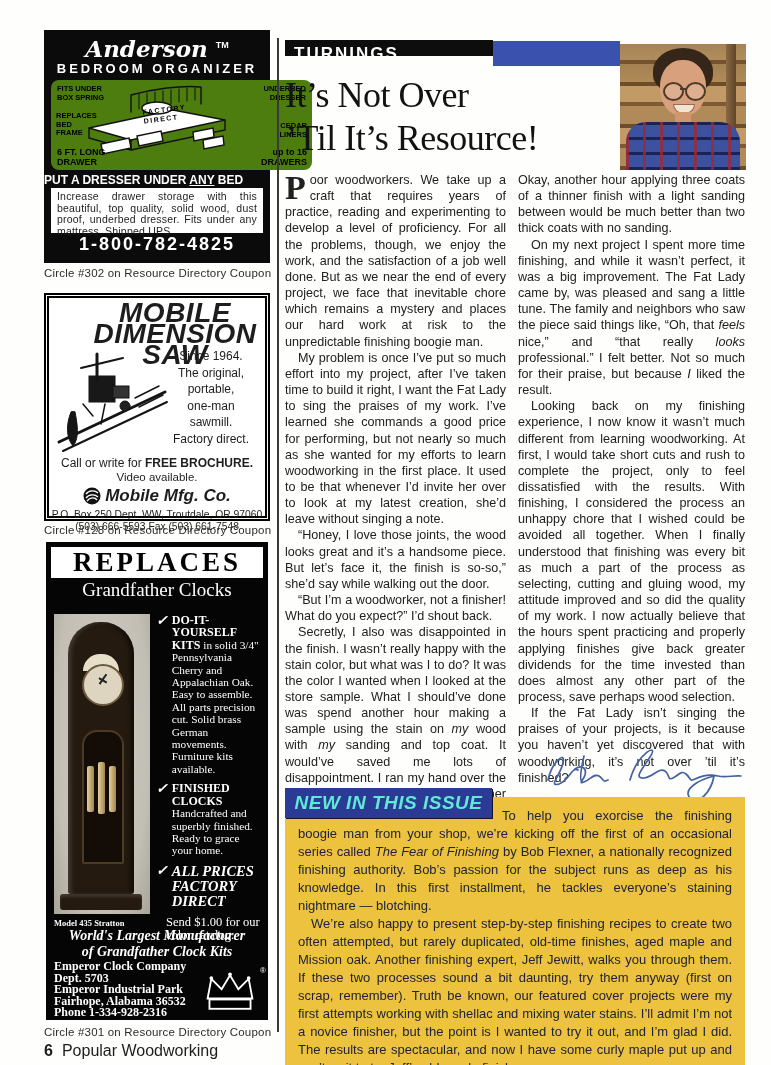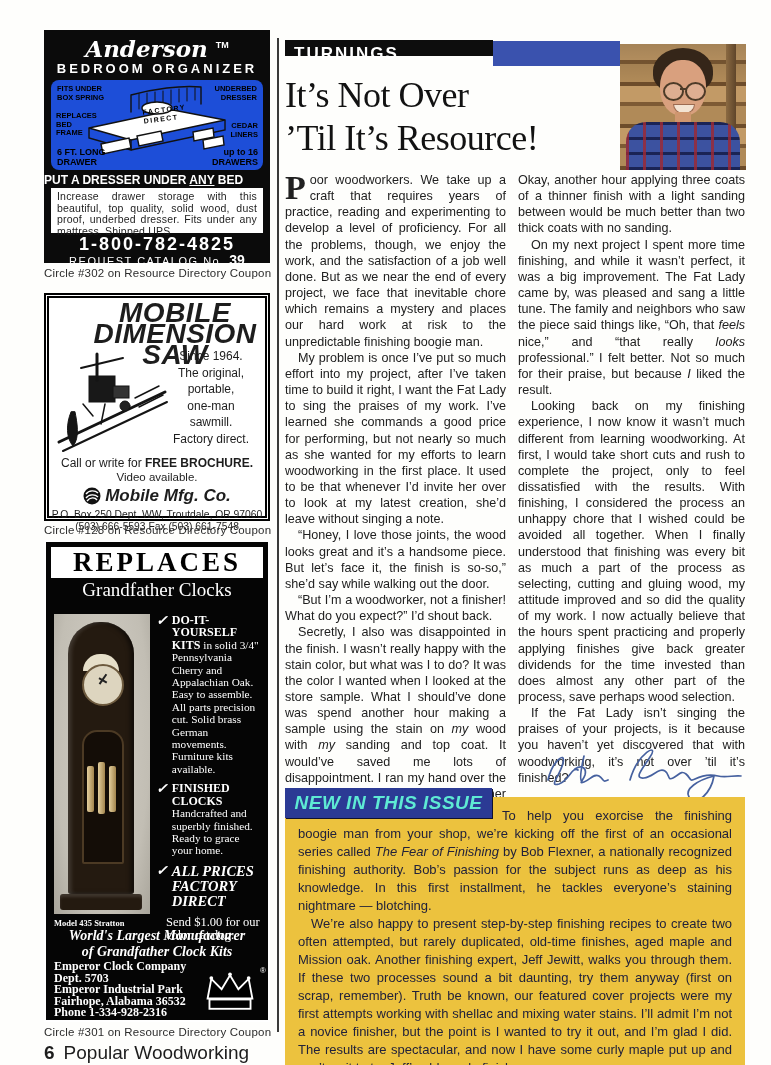--- a/index.html
+++ b/index.html
@@ -9,21 +9,21 @@
 
   
   .circle-cap{position:absolute;left:44px;width:230px;font-size:11.5px;color:#2c2c2c;letter-spacing:.2px;}
 
   
   .anderson{position:absolute;left:44px;top:30px;width:226px;height:233px;background:#0b0b0b;}
   .a-script{margin-top:3px;text-align:center;color:#fff;font-family:"DejaVu Serif",serif;
             font-style:italic;font-weight:bold;font-size:23px;line-height:24px;}
   .a-script sup{font-size:9px;font-style:normal;font-family:"Liberation Sans",sans-serif;}
   .a-sub{text-align:center;color:#fff;font-weight:bold;font-size:13px;letter-spacing:3px;line-height:15px;}
-  .a-illus{position:absolute;left:7px;top:50px;width:212px;height:90px;background:#1d4ed8;border-radius:8px;}
+  .a-illus{position:absolute;left:7px;top:50px;width:251px;height:90px;background:#4d7c0f;border-radius:8px;padding-left:10px;}
   .a-illus svg{position:absolute;left:0;top:0;}
   .a-lbl{position:absolute;font-size:7.5px;font-weight:bold;line-height:8.5px;white-space:pre-line;color:#000;}
   .a-lbl.big{font-size:9px;line-height:10px;}
   .a-lbl.fact{letter-spacing:1.5px;transform:rotate(-7deg);font-size:7px;}
   .a-tag{position:absolute;top:143px;width:100%;text-align:left;color:#fff;font-weight:bold;font-size:12px;}
   .a-tag u{text-decoration:underline;}
   .a-body{position:absolute;left:7px;top:158px;width:212px;height:45px;background:#fff;box-sizing:border-box;
           padding:3px 6px;font-size:10.5px;line-height:11.7px;text-align:justify;letter-spacing:.2px;}
   .a-phone{position:absolute;top:204px;width:100%;text-align:center;color:#fff;font-weight:bold;
            font-size:18px;letter-spacing:2px;}
@@ -118,21 +118,21 @@
   
   .ybox{position:absolute;left:285px;top:797px;width:460px;min-height:232px;background:#ecc23e;
         box-sizing:border-box;padding:10px 13px 12px;color:#22223a;font-size:13px;line-height:17.9px;
         text-align:justify;}
   .ybanner{float:left;width:207px;height:30px;background:#2b3a94;margin:-19px 10px 2px -13px;
            color:#5eead4;font-weight:bold;font-style:italic;font-size:19px;line-height:30px;
            text-align:center;letter-spacing:.5px;box-shadow:1px 1px 0 #10122e;}
   .ybox p{margin:0;}
   .ybox p + p{text-indent:13px;margin-top:1px;}
 
-  .pfooter{position:absolute;left:44px;top:1042px;font-size:19px;color:#1d1d1d;}
+  .pfooter{position:absolute;left:44px;top:1042px;font-size:16px;color:#1d1d1d;}
   .pfooter b{margin-right:9px;}
 </style>
 </head>
 <body>
 
 <div class="page">
 
   <div class="anderson">
     <div class="a-script"><span>Anderson</span> <sup>TM</sup></div>
     <div class="a-sub">BEDROOM ORGANIZER</div>
@@ -162,21 +162,20 @@
       <div class="a-lbl" style="right:5px;top:42px;text-align:right;">CEDAR
 LINERS</div>
       <div class="a-lbl big" style="left:6px;bottom:3px;">6 FT. LONG
 DRAWER</div>
       <div class="a-lbl big" style="right:5px;bottom:3px;text-align:right;">up to 16
 DRAWERS</div>
     </div>
     <div class="a-tag"><span>PUT A DRESSER UNDER </span><u>ANY</u><span> BED</span></div>
     <div class="a-body">Increase drawer storage with this beautiful, top quality, solid wood, dust proof, underbed dresser. Fits under any mattress.  Shipped UPS</div>
     <div class="a-phone">1-800-782-4825</div>
-    <div class="a-req"><span>REQUEST CATALOG No. </span><b>39</b></div>
   </div>
   <div class="circle-cap" style="top:267px;">Circle #302 on Resource Directory Coupon</div>
 
   <div class="mobile">
     <div class="m-title">
       <div>MOBILE</div>
       <div>DIMENSION SAW</div>
     </div>
     <div class="m-fig">
       <svg width="118" height="112" viewBox="0 0 118 112">

